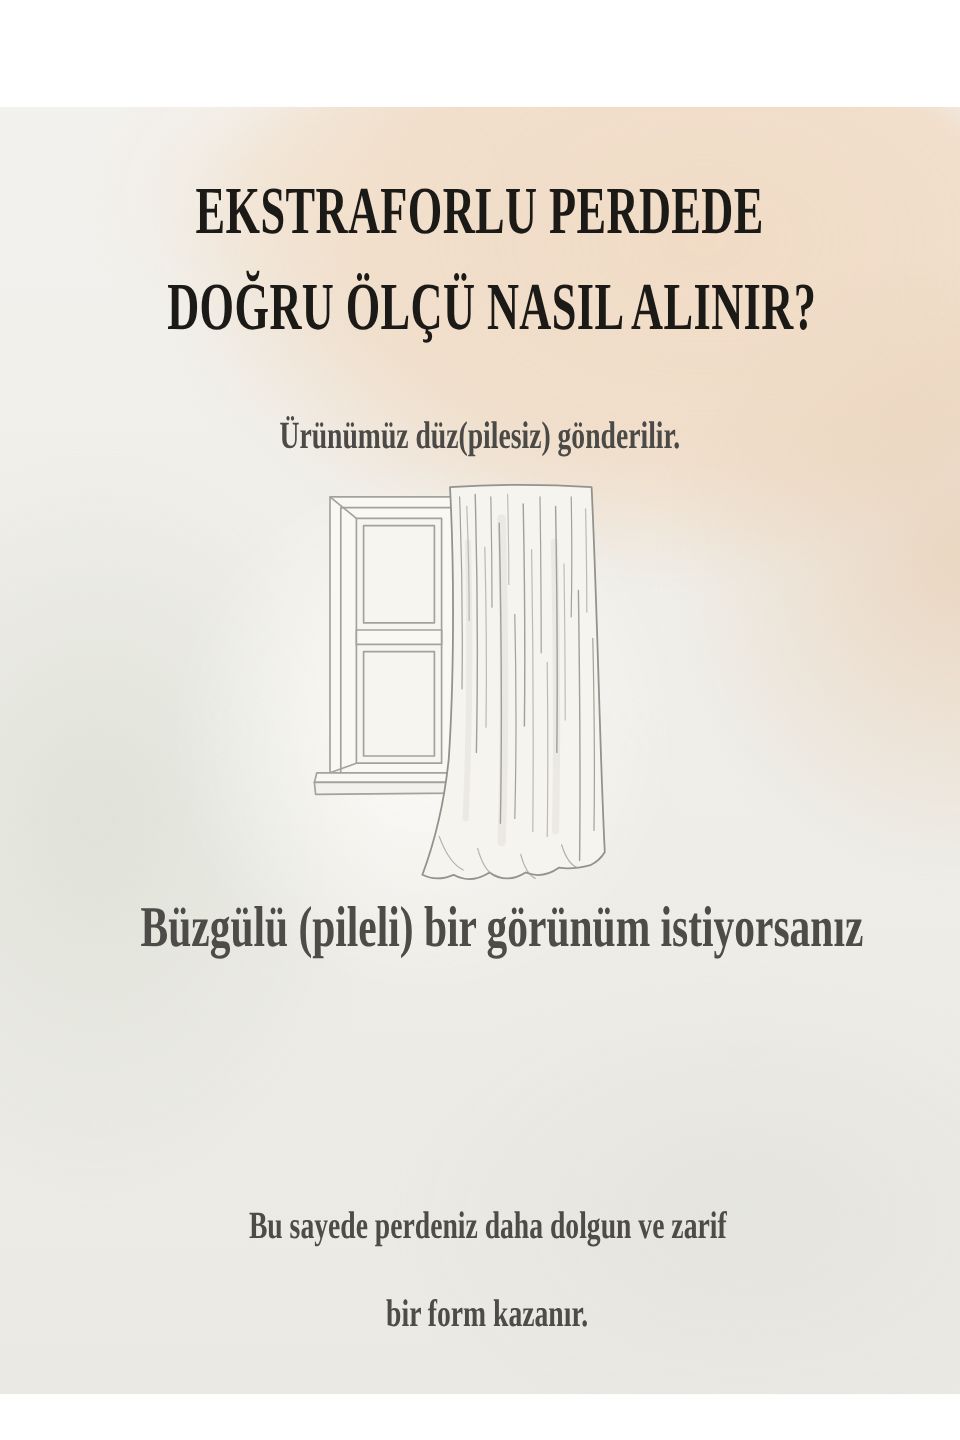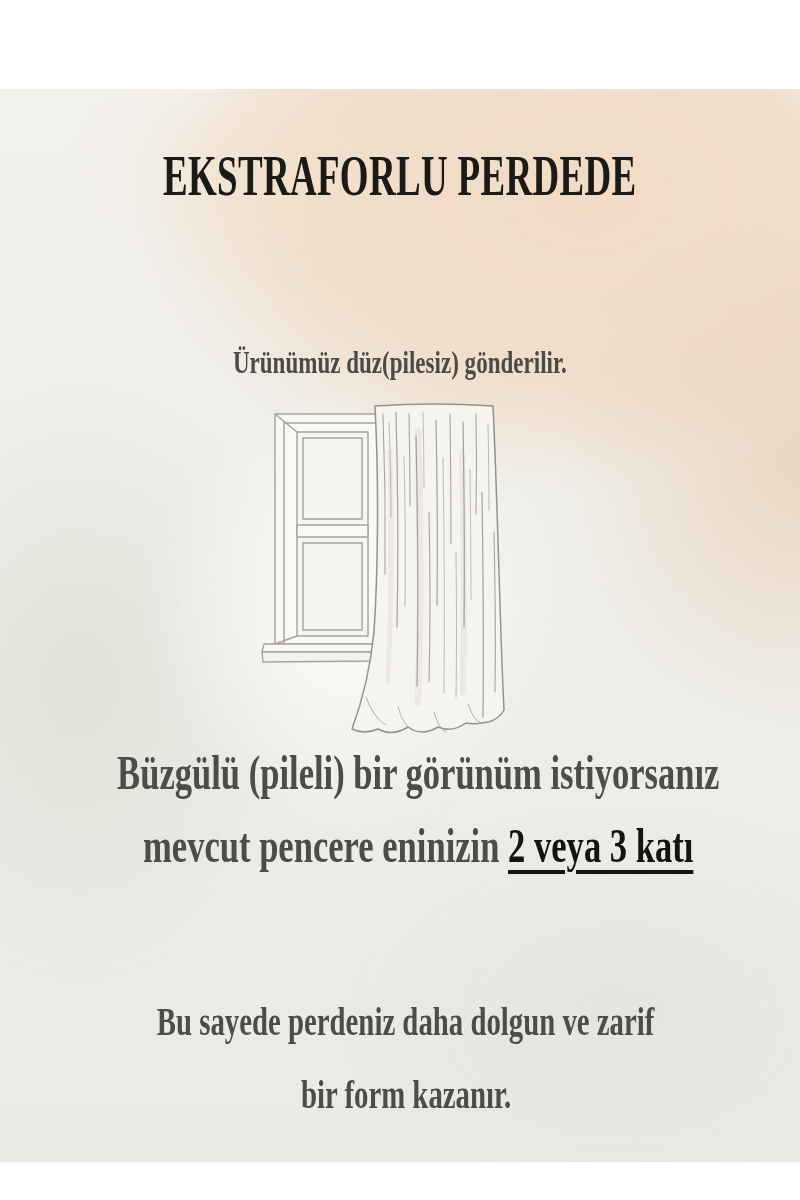--- a/index.html
+++ b/index.html
@@ -28,21 +28,21 @@
   .band.bottom{top:1138px;height:62px;}
 
   .txt{position:absolute;left:0;right:0;text-align:center;font-weight:700;}
   .cond{display:inline-block;white-space:nowrap;}
   .cond.t{transform:scaleX(.66);transform-origin:50% 50%;}
   .cond.b{transform:scaleX(.72);transform-origin:50% 50%;}
 
   .title{top:112px;font-size:56px;line-height:80px;color:#1c1a17;letter-spacing:.5px;}
   .subtitle{top:301px;font-size:32px;line-height:74px;color:#4c4a47;}
   .advice{top:712px;font-size:48px;line-height:73px;color:#4e4c49;text-align:right;}
-  .closing{top:961px;font-size:40px;line-height:73px;color:#4e4c49;padding-left:12px;}
+  .closing{top:961px;font-size:32px;line-height:73px;color:#4e4c49;padding-left:12px;}
   .hl{color:#151310;text-decoration:underline;text-decoration-thickness:4px;text-underline-offset:8px;}
 
   .illus{position:absolute;left:248px;top:368px;width:315px;height:350px;}
 </style>
 </head>
 <body>
 
 <div class="canvas">
 
   <div class="paper">
@@ -52,20 +52,21 @@
     <div class="wash sage"></div>
     <div class="wash gray-b"></div>
     <div class="wash white-a"></div>
   </div>
 
   <div class="band top"></div>
   <div class="band bottom"></div>
 
   <div class="txt title">
     <div><span class="cond t">EKSTRAFORLU PERDEDE</span></div>
+    <div><span class="cond t">DOĞRU ÖLÇÜ NASIL ALINIR?</span></div>
   </div>
 
   <div class="txt subtitle">
     <span class="cond b">Ürünümüz düz(pilesiz) gönderilir.</span>
   </div>
 
   <svg class="illus" viewBox="0 0 315 350" aria-hidden="true">
 
     <g stroke="#a5a29c" stroke-width="1.4" fill="none" stroke-linejoin="round">
       <polygon points="27,22 130,22 130,252 27,252" fill="#f9f8f3"></polygon>
@@ -111,21 +112,20 @@
         <path d="M118,305 q8,22 20,28" opacity=".8"></path>
         <path d="M150,315 q5,18 14,23" opacity=".8"></path>
         <path d="M186,320 q4,16 12,20" opacity=".8"></path>
         <path d="M220,312 q5,16 13,19" opacity=".8"></path>
       </g>
     </g>
   </svg>
 
   <div class="txt advice">
     <div><span class="cond b">Büzgülü (pileli) bir görünüm istiyorsanız</span></div>
-    <div><span class="cond b"><span>mevcut pencere eninizin </span><span class="hl">2 veya 3 katı</span></span></div>
   </div>
 
   <div class="txt closing">
     <div><span class="cond b">Bu sayede perdeniz daha dolgun ve zarif</span></div>
     <div><span class="cond b">bir form kazanır.</span></div>
   </div>
 
 </div>
 
 </body></html>

